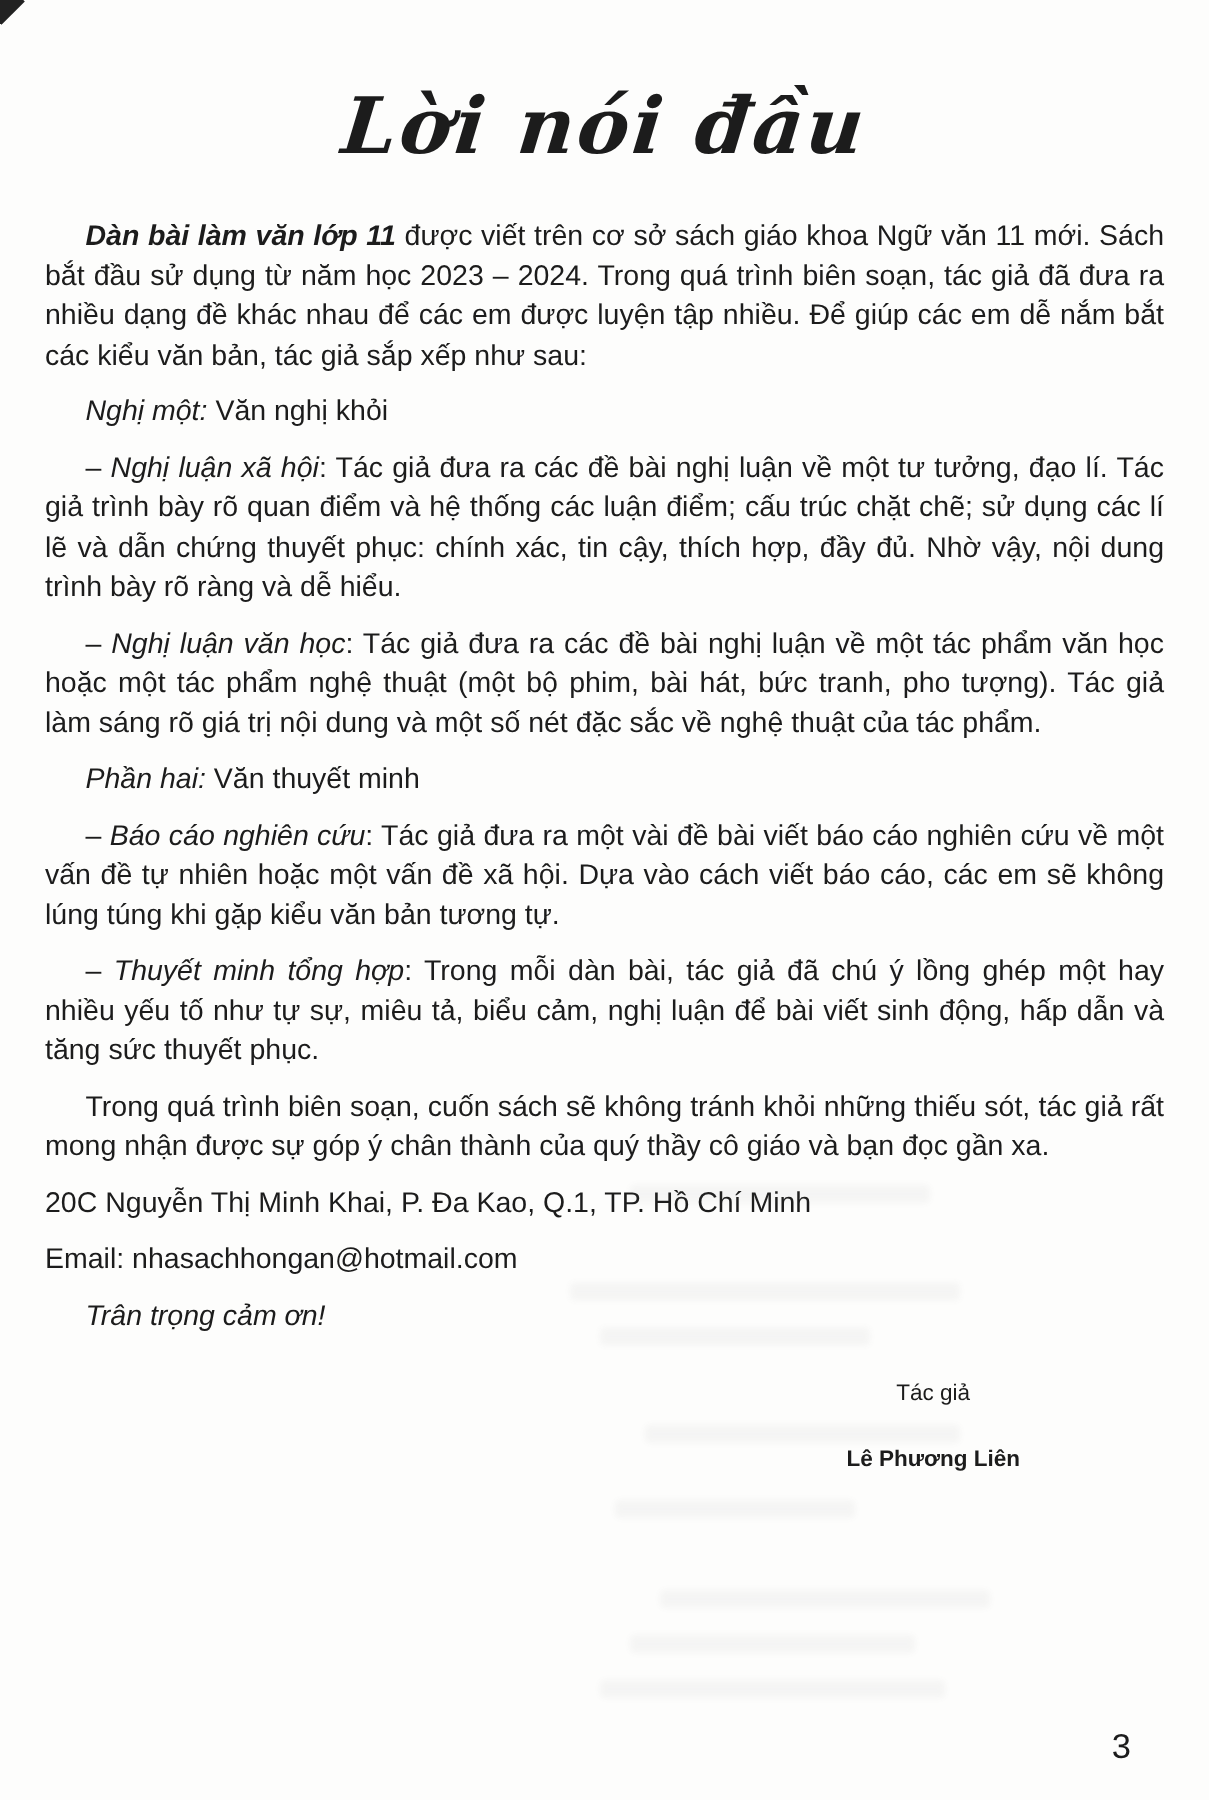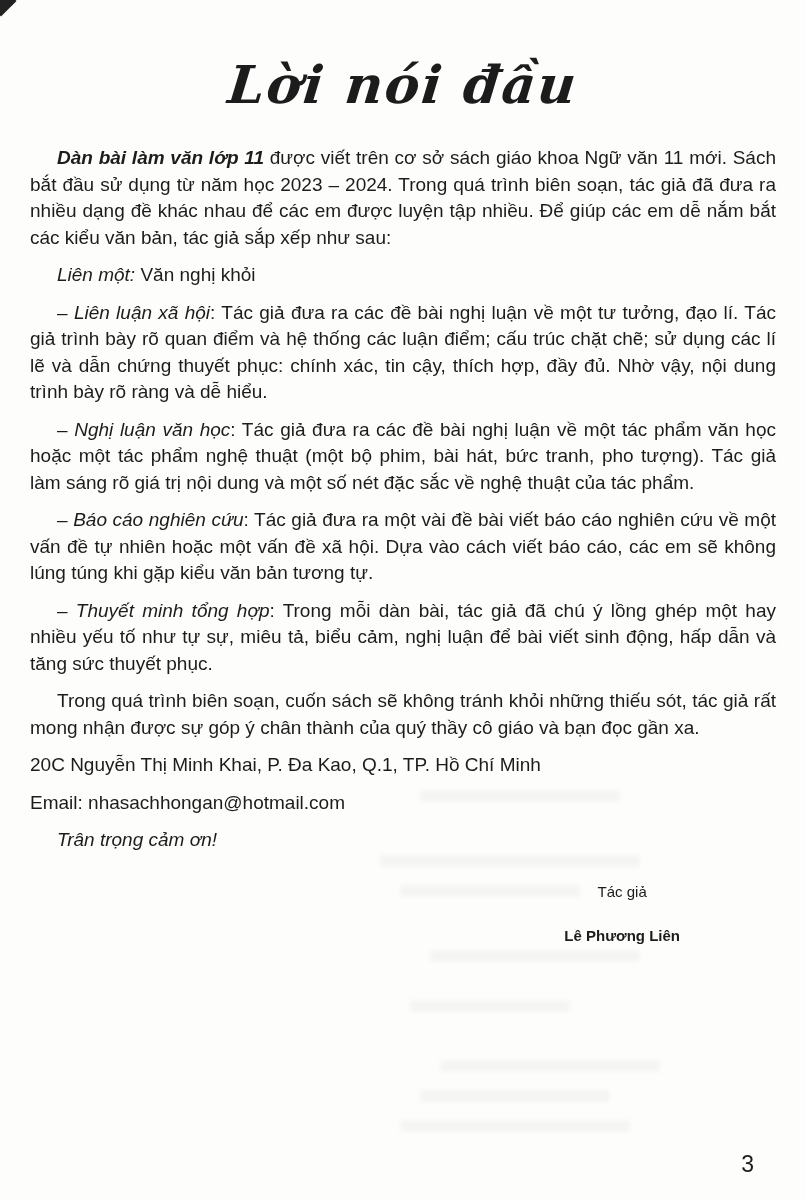--- a/index.html
+++ b/index.html
@@ -78,26 +78,27 @@
 <div class="page">
 
   <div class="corner-artifact"></div>
 
   <div class="title">Lời nói đầu</div>
 
   <div class="body-text">
 
     <p><span class="lead-bold-italic">Dàn bài làm văn lớp 11</span><span> được viết trên cơ sở sách giáo khoa Ngữ văn 11 mới. Sách bắt đầu sử dụng từ năm học 2023 – 2024. Trong quá trình biên soạn, tác giả đã đưa ra nhiều dạng đề khác nhau để các em được luyện tập nhiều. Để giúp các em dễ nắm bắt các kiểu văn bản, tác giả sắp xếp như sau:</span></p>
 
-    <p><span class="italic">Liên một:</span><span> Văn nghị khỏi</span></p>
+    <p><span class="italic">Nghị một:</span><span> Văn nghị khỏi</span></p>
 
-    <p><span>– </span><span class="italic">Liên luận xã hội</span><span>: Tác giả đưa ra các đề bài nghị luận về một tư tưởng, đạo lí. Tác giả trình bày rõ quan điểm và hệ thống các luận điểm; cấu trúc chặt chẽ; sử dụng các lí lẽ và dẫn chứng thuyết phục: chính xác, tin cậy, thích hợp, đầy đủ. Nhờ vậy, nội dung trình bày rõ ràng và dễ hiểu.</span></p>
+    <p><span>– </span><span class="italic">Nghị luận xã hội</span><span>: Tác giả đưa ra các đề bài nghị luận về một tư tưởng, đạo lí. Tác giả trình bày rõ quan điểm và hệ thống các luận điểm; cấu trúc chặt chẽ; sử dụng các lí lẽ và dẫn chứng thuyết phục: chính xác, tin cậy, thích hợp, đầy đủ. Nhờ vậy, nội dung trình bày rõ ràng và dễ hiểu.</span></p>
 
     <p><span>– </span><span class="italic">Nghị luận văn học</span><span>: Tác giả đưa ra các đề bài nghị luận về một tác phẩm văn học hoặc một tác phẩm nghệ thuật (một bộ phim, bài hát, bức tranh, pho tượng). Tác giả làm sáng rõ giá trị nội dung và một số nét đặc sắc về nghệ thuật của tác phẩm.</span></p>
 
+    <p><span class="italic">Phần hai:</span><span> Văn thuyết minh</span></p>
 
     <p><span>– </span><span class="italic">Báo cáo nghiên cứu</span><span>: Tác giả đưa ra một vài đề bài viết báo cáo nghiên cứu về một vấn đề tự nhiên hoặc một vấn đề xã hội. Dựa vào cách viết báo cáo, các em sẽ không lúng túng khi gặp kiểu văn bản tương tự.</span></p>
 
     <p><span>– </span><span class="italic">Thuyết minh tổng hợp</span><span>: Trong mỗi dàn bài, tác giả đã chú ý lồng ghép một hay nhiều yếu tố như tự sự, miêu tả, biểu cảm, nghị luận để bài viết sinh động, hấp dẫn và tăng sức thuyết phục.</span></p>
 
 
     <p>Trong quá trình biên soạn, cuốn sách sẽ không tránh khỏi những thiếu sót, tác giả rất mong nhận được sự góp ý chân thành của quý thầy cô giáo và bạn đọc gần xa.</p>
 
 
     <p class="centered-line">20C Nguyễn Thị Minh Khai, P. Đa Kao, Q.1, TP. Hồ Chí Minh</p>

